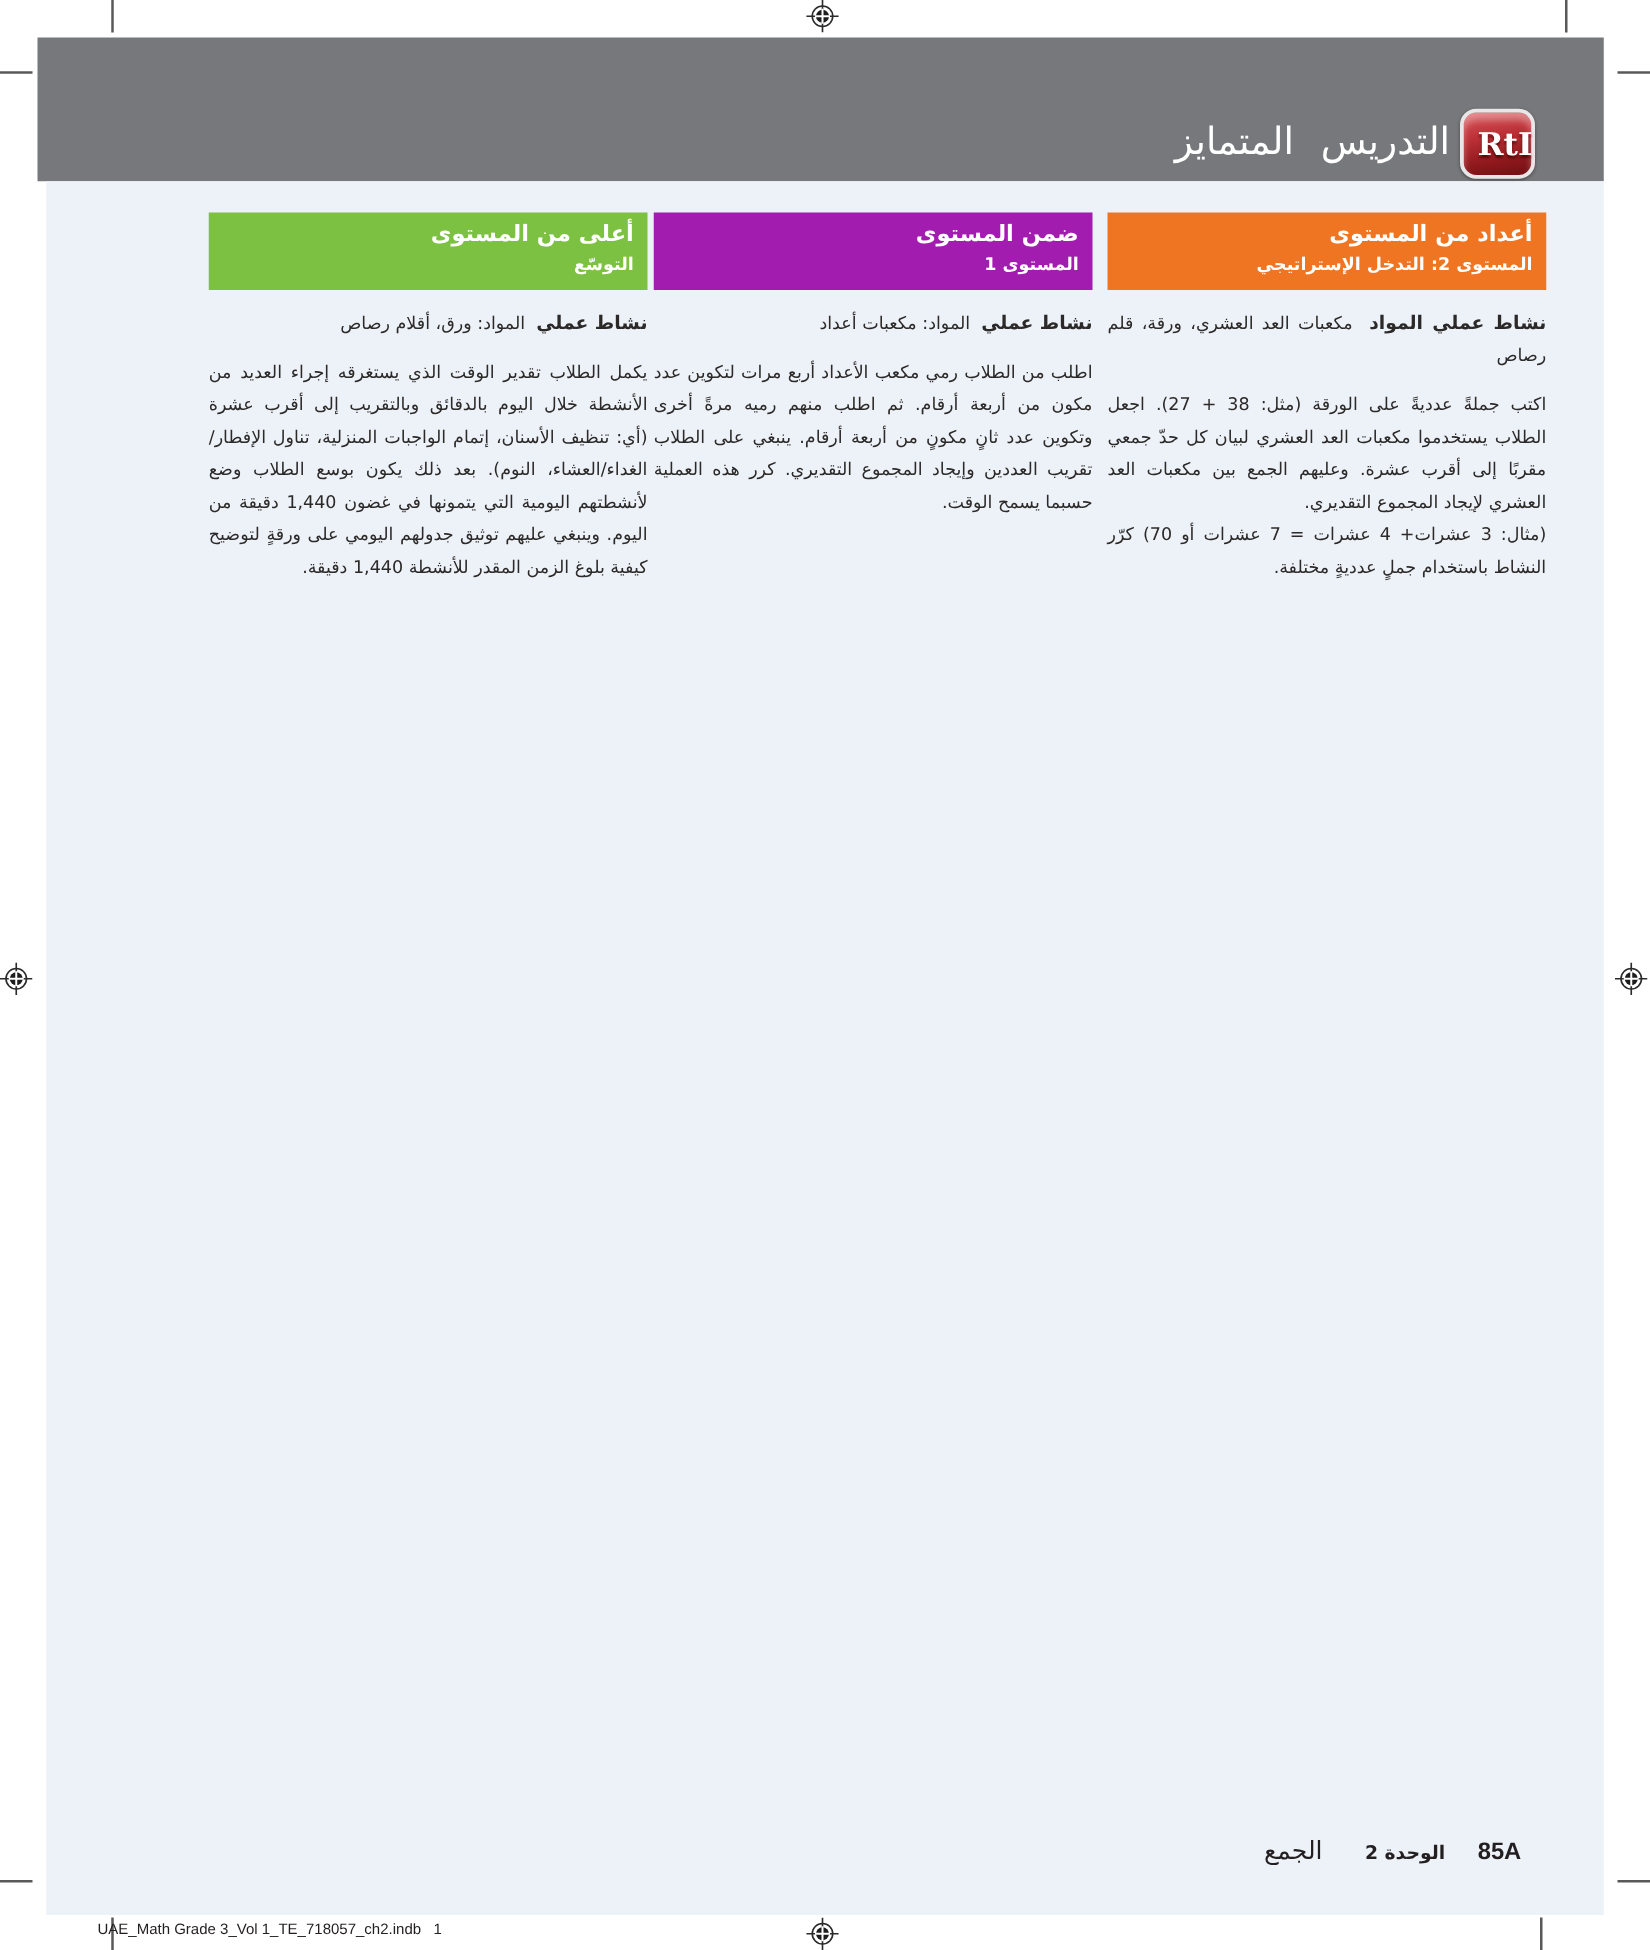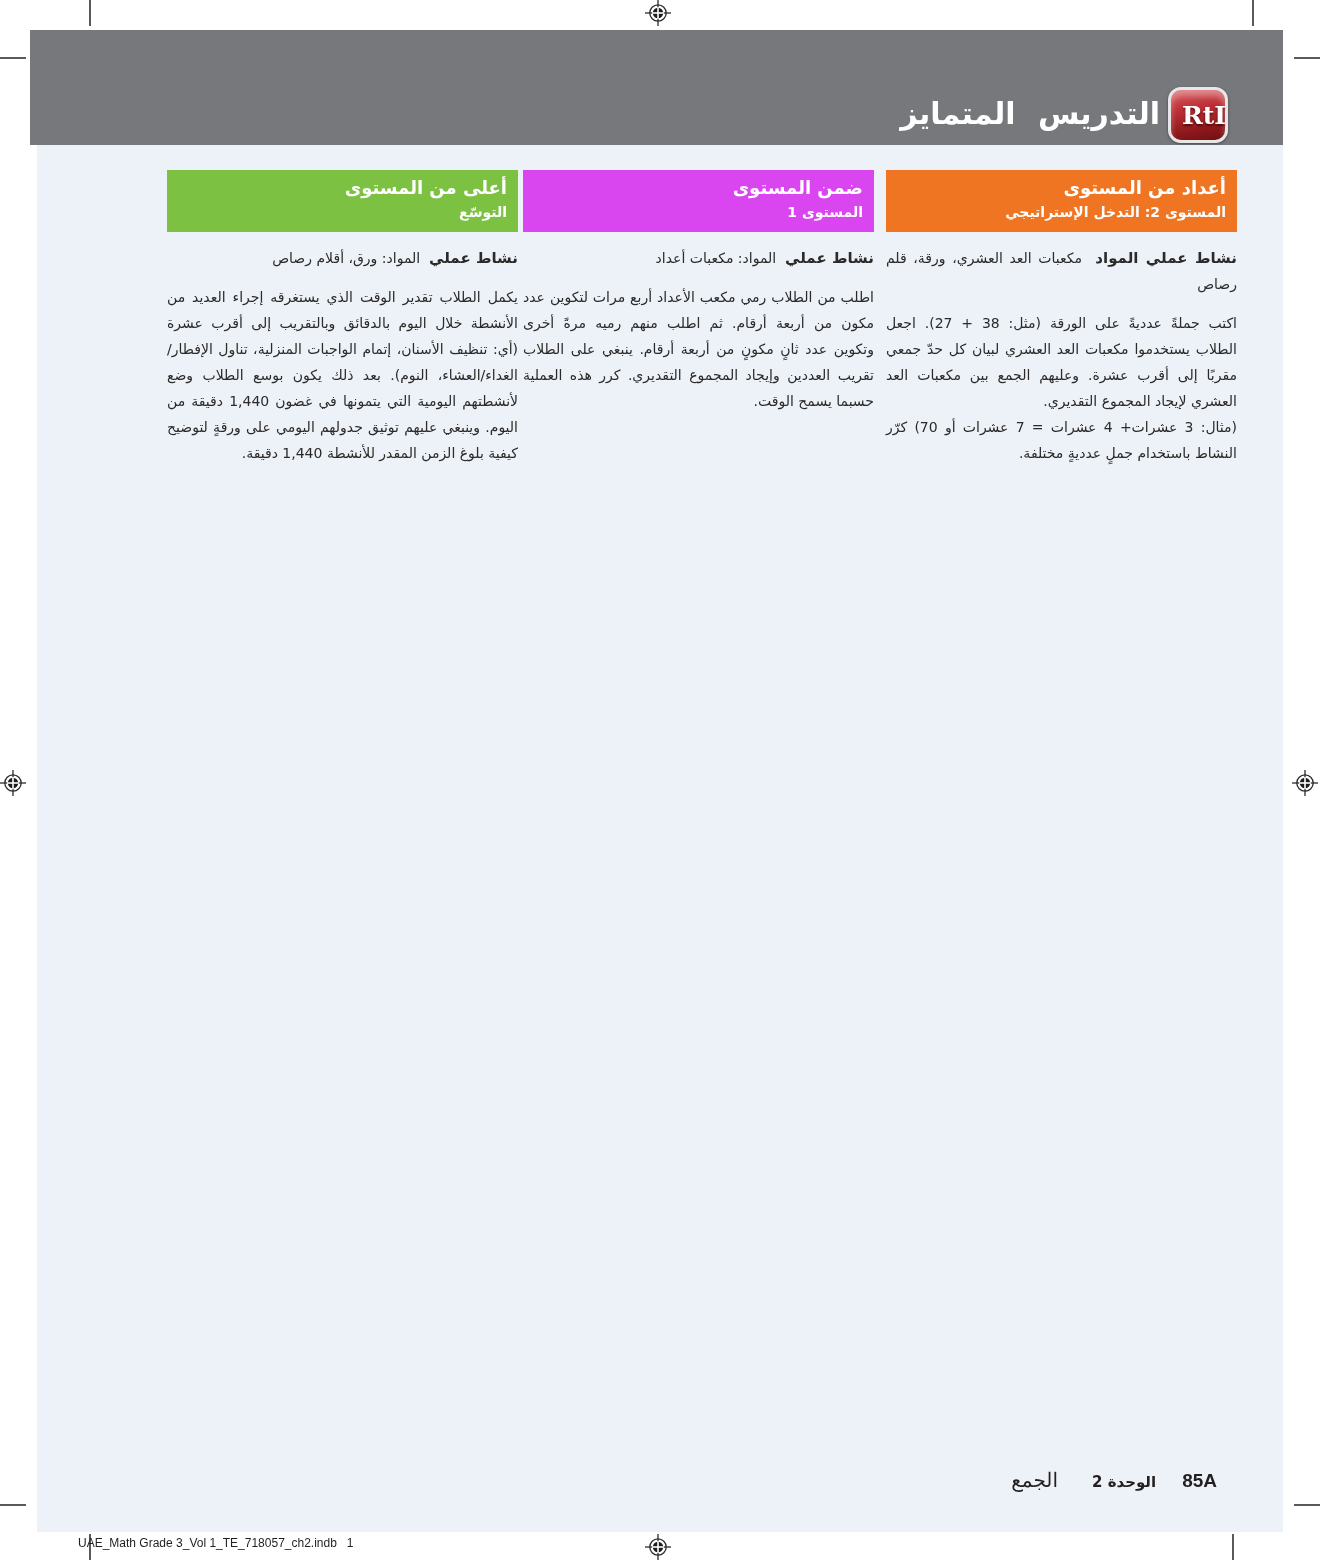--- a/index.html
+++ b/index.html
@@ -18,21 +18,21 @@
 
   
   .header-bar {
     position: absolute; left: 30px; top: 30px;
     width: 1253px; height: 115px;
     background: #77787b;
   }
   .page-title {
     position: absolute; left: 760px; top: 96px; width: 400px;
     direction: rtl; 
-    color: #ffffff; font-weight: bold; font-size: 30px;
+    color: #ffffff; font-weight: normal; font-size: 30px;
     word-spacing: 12px; letter-spacing: 0.5px;
   }
   .rti-logo {
     position: absolute; left: 1168px; top: 87px;
     width: 60px; height: 56px;
     border-radius: 13px;
     border: 3px solid #e8e6e6;
     background: linear-gradient(170deg, #d8555a 0%, #bb3036 38%, #8e181c 75%, #6f0f12 100%);
     box-shadow: inset 0 6px 6px rgba(255,255,255,0.35), 0 1px 3px rgba(0,0,0,0.4);
     display: flex; align-items: center; justify-content: center; padding-left: 12px;
@@ -149,21 +149,21 @@
     <div class="col-subtitle">المستوى 2: التدخل الإستراتيجي</div>
   </div>
   <div class="col-body">
     <div class="materials-line"><span class="activity-label">نشاط عملي المواد</span>&nbsp;&nbsp;<span>مكعبات العد العشري، ورقة، قلم رصاص</span></div>
     <p>اكتب جملةً عدديةً على الورقة (مثل: 38 + 27). اجعل الطلاب يستخدموا مكعبات العد العشري لبيان كل حدّ جمعي مقربًا إلى أقرب عشرة. وعليهم الجمع بين مكعبات العد العشري لإيجاد المجموع التقديري.</p>
     <p>(مثال: 3 عشرات+ 4 عشرات = 7 عشرات أو 70) كرّر النشاط باستخدام جملٍ عدديةٍ مختلفة.</p>
   </div>
 </div>
 
 <div class="col col-blue">
-  <div class="col-header" style="background: #d946ef;">
+  <div class="col-header" style="background: #a21caf;">
     <div class="col-title">ضمن المستوى</div>
     <div class="col-subtitle">المستوى 1</div>
   </div>
   <div class="col-body">
     <div class="materials-line"><span class="activity-label">نشاط عملي</span>&nbsp;&nbsp;<span>المواد: مكعبات أعداد</span></div>
     <p>اطلب من الطلاب رمي مكعب الأعداد أربع مرات لتكوين عدد مكون من أربعة أرقام. ثم اطلب منهم رميه مرةً أخرى وتكوين عدد ثانٍ مكونٍ من أربعة أرقام. ينبغي على الطلاب تقريب العددين وإيجاد المجموع التقديري. كرر هذه العملية حسبما يسمح الوقت.</p>
   </div>
 </div>
 
 <div class="col col-green">

